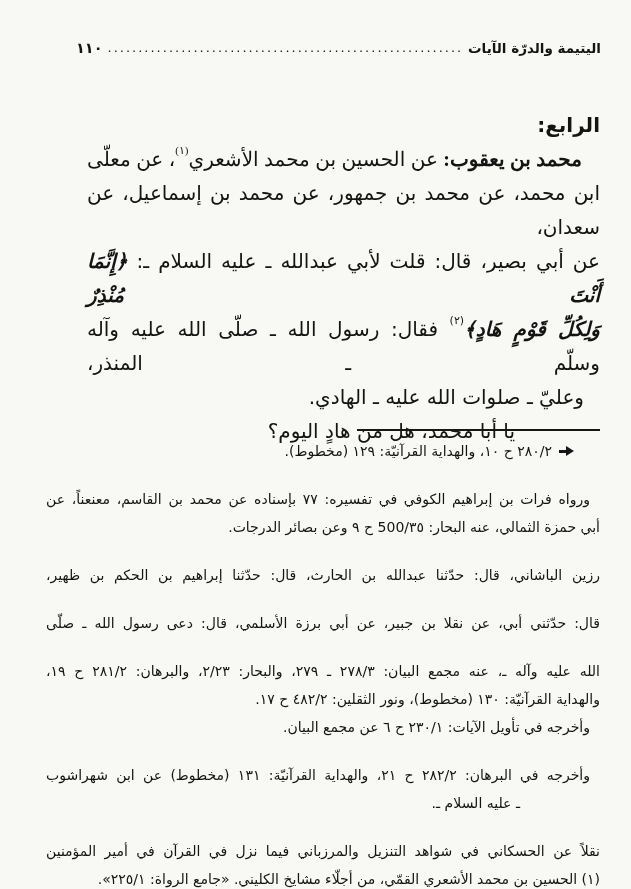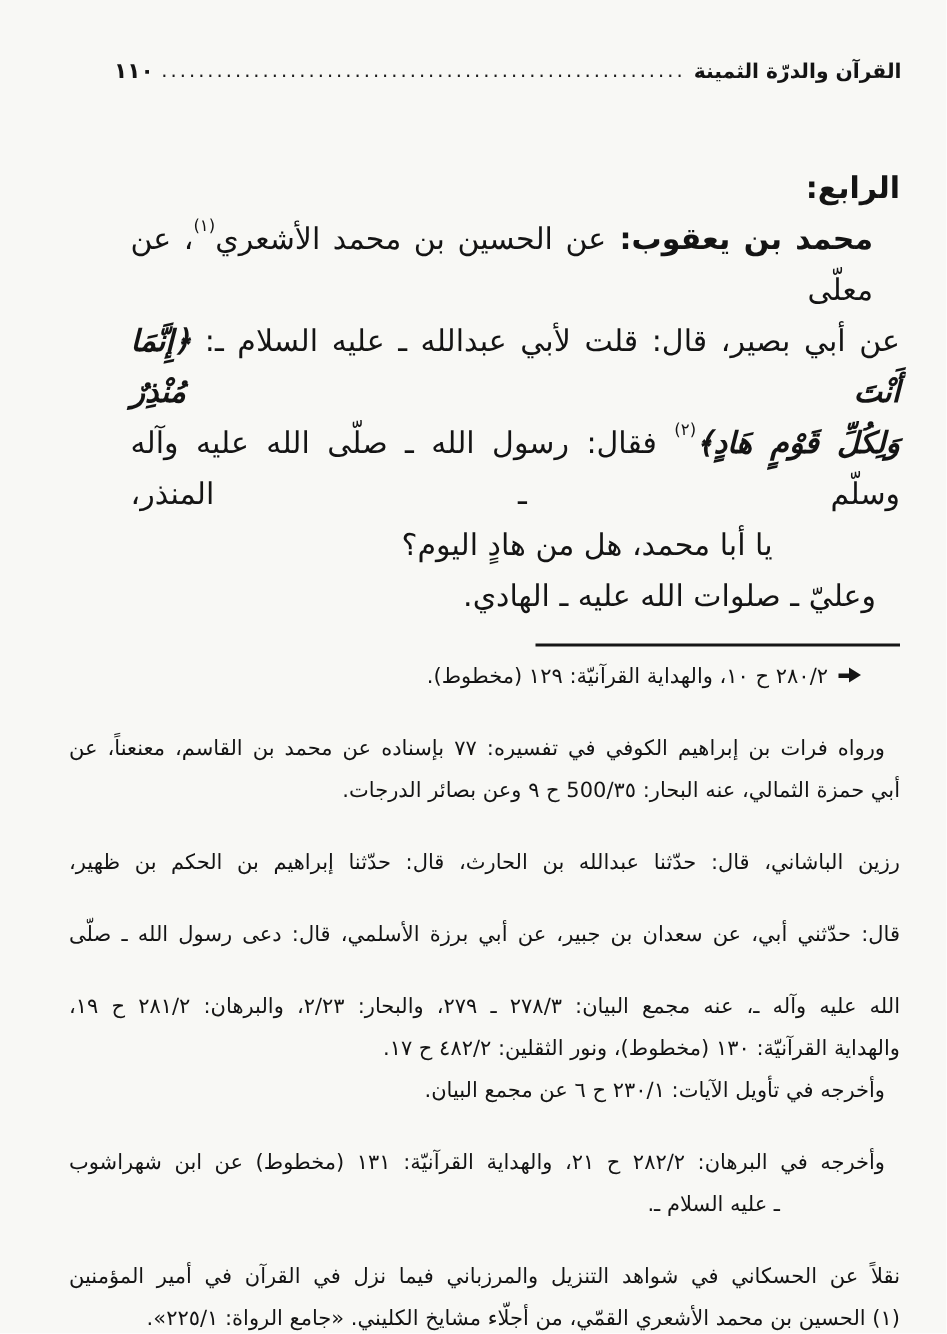--- a/index.html
+++ b/index.html
@@ -55,45 +55,46 @@
     border-top:5px solid transparent;
     border-bottom:5px solid transparent;
   }
 </style>
 </head>
 <body>
 
 <div class="page">
 
   <div class="running-head">
-    <span class="rh-title">القرآن والدرّة الثمينة</span>
+    <span class="rh-title">اليتيمة والدرّة الآيات</span>
     <span class="rh-dots">..........................................................................................</span>
     <span class="rh-page">١١٠</span>
   </div>
 
   <div class="main-text" id="main-lines">
       <div class="line"><span class="seg-b">الرابع:</span></div>
-      <div class="line j" style="padding-right: 18px;"><span class="seg-b">محمد بن يعقوب: </span><span class="">عن الحسين بن محمد الأشعري</span><sup class="seg-sup">(١)</sup><span class="">، عن معلّى</span></div>
+      <div class="line j" style="padding-right: 18px; font-family: Liberation Serif, serif;"><span class="seg-b">محمد بن يعقوب: </span><span class="">عن الحسين بن محمد الأشعري</span><sup class="seg-sup">(١)</sup><span class="">، عن معلّى</span></div>
+      <div class="line j"><span class="">ابن محمد، عن محمد بن جمهور، عن محمد بن إسماعيل، عن سعدان،</span></div>
       <div class="line j"><span class="">عن أبي بصير، قال: قلت لأبي عبدالله ـ عليه السلام ـ: </span><span class="seg-q">﴿إِنَّمَا أَنْتَ مُنْذِرٌ</span></div>
       <div class="line j"><span class="seg-q">وَلِكُلِّ قَوْمٍ هَادٍ﴾</span><sup class="seg-sup">(٢)</sup><span class=""> فقال: رسول الله ـ صلّى الله عليه وآله وسلّم ـ المنذر،</span></div>
+      <div class="line" style="padding-right: 16px;"><span class="">وعليّ ـ صلوات الله عليه ـ الهادي.</span></div>
       <div class="line" style="padding-right: 85px;"><span class="">يا أبا محمد، هل من هادٍ اليوم؟</span></div>
-      <div class="line" style="padding-right: 16px;"><span class="">وعليّ ـ صلوات الله عليه ـ الهادي.</span></div>
     </div>
 
   <div class="footnotes">
     <div class="fn-sep"></div>
     <div id="footnote-lines">
         <div class="fn-line" style="padding-right: 26px;"><span class="arrow-icon">
             <span class="arrow-shaft"></span>
             <span class="arrow-head"></span>
           </span><span>٢٨٠/٢ ح ١٠، والهداية القرآنيّة: ١٢٩ (مخطوط).</span></div>
         <div class="fn-line j" style="padding-right: 10px;"><span>ورواه فرات بن إبراهيم الكوفي في تفسيره: ٧٧ بإسناده عن محمد بن القاسم، معنعناً، عن</span></div>
         <div class="fn-line"><span>أبي حمزة الثمالي، عنه البحار: 500/٣٥ ح ٩ وعن بصائر الدرجات.</span></div>
         <div class="fn-line j"><span>رزين الباشاني، قال: حدّثنا عبدالله بن الحارث، قال: حدّثنا إبراهيم بن الحكم بن ظهير،</span></div>
-        <div class="fn-line j"><span>قال: حدّثني أبي، عن سعدان بن جبير، عن أبي برزة الأسلمي، قال: دعى رسول الله ـ صلّى</span></div>
+        <div class="fn-line j"><span>قال: حدّثني أبي، عن نقلا بن جبير، عن أبي برزة الأسلمي، قال: دعى رسول الله ـ صلّى</span></div>
         <div class="fn-line j"><span>الله عليه وآله ـ، عنه مجمع البيان: ٢٧٨/٣ ـ ٢٧٩، والبحار: ٢/٢٣، والبرهان: ٢٨١/٢ ح ١٩،</span></div>
         <div class="fn-line"><span>والهداية القرآنيّة: ١٣٠ (مخطوط)، ونور الثقلين: ٤٨٢/٢ ح ١٧.</span></div>
         <div class="fn-line" style="padding-right: 10px;"><span>وأخرجه في تأويل الآيات: ٢٣٠/١ ح ٦ عن مجمع البيان.</span></div>
         <div class="fn-line j" style="padding-right: 10px;"><span>وأخرجه في البرهان: ٢٨٢/٢ ح ٢١، والهداية القرآنيّة: ١٣١ (مخطوط) عن ابن شهراشوب</span></div>
         <div class="fn-line" style="padding-right: 80px;"><span>ـ عليه السلام ـ.</span></div>
         <div class="fn-line j"><span>نقلاً عن الحسكاني في شواهد التنزيل والمرزباني فيما نزل في القرآن في أمير المؤمنين</span></div>
         <div class="fn-line"><span>(١) الحسين بن محمد الأشعري القمّي، من أجلّاء مشايخ الكليني. «جامع الرواة: ٢٢٥/١».</span></div>
         <div class="fn-line"><span>(٢) سورة الرعد: ٧.</span></div>
       </div>
   </div>

